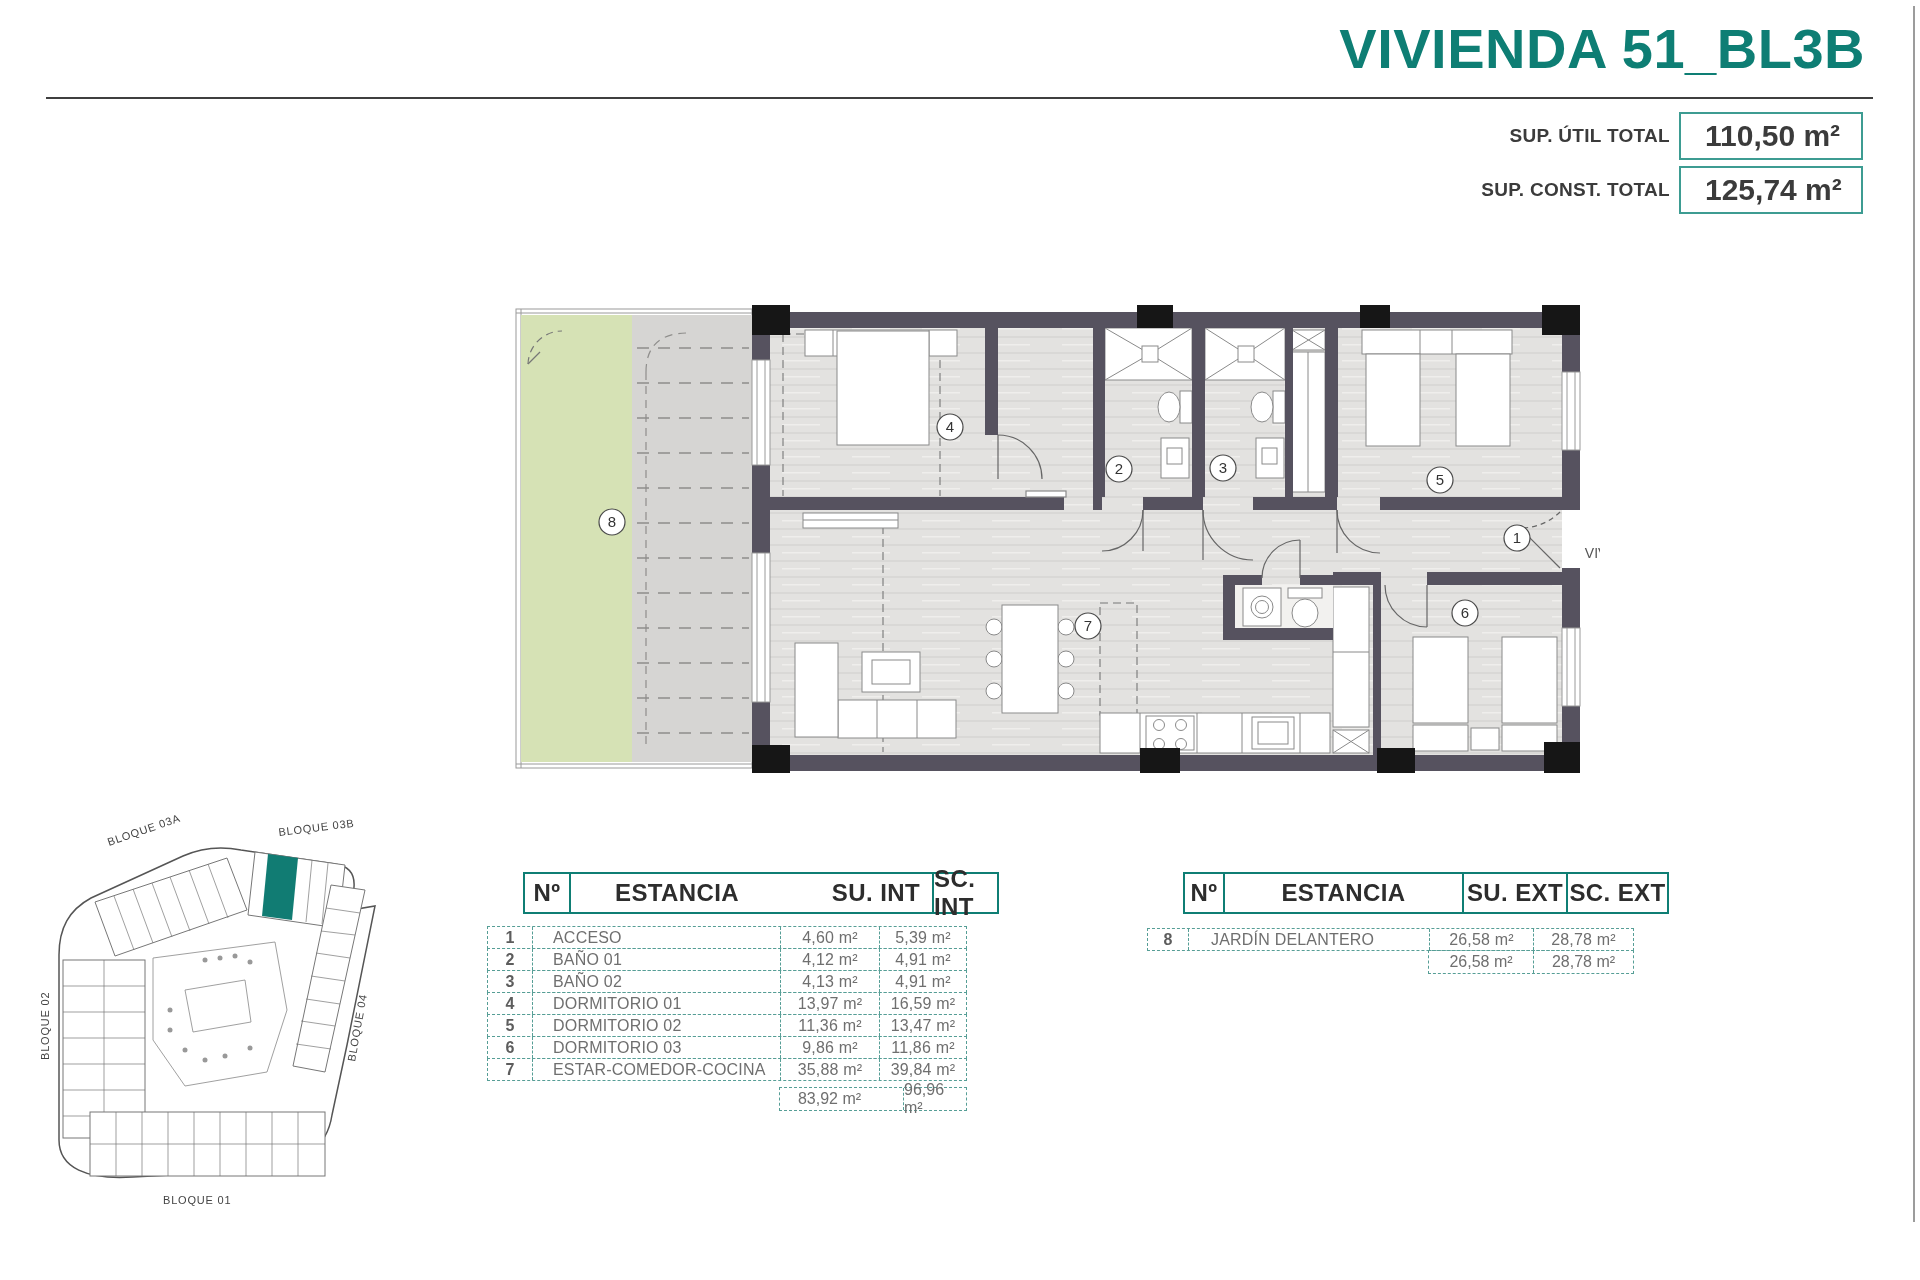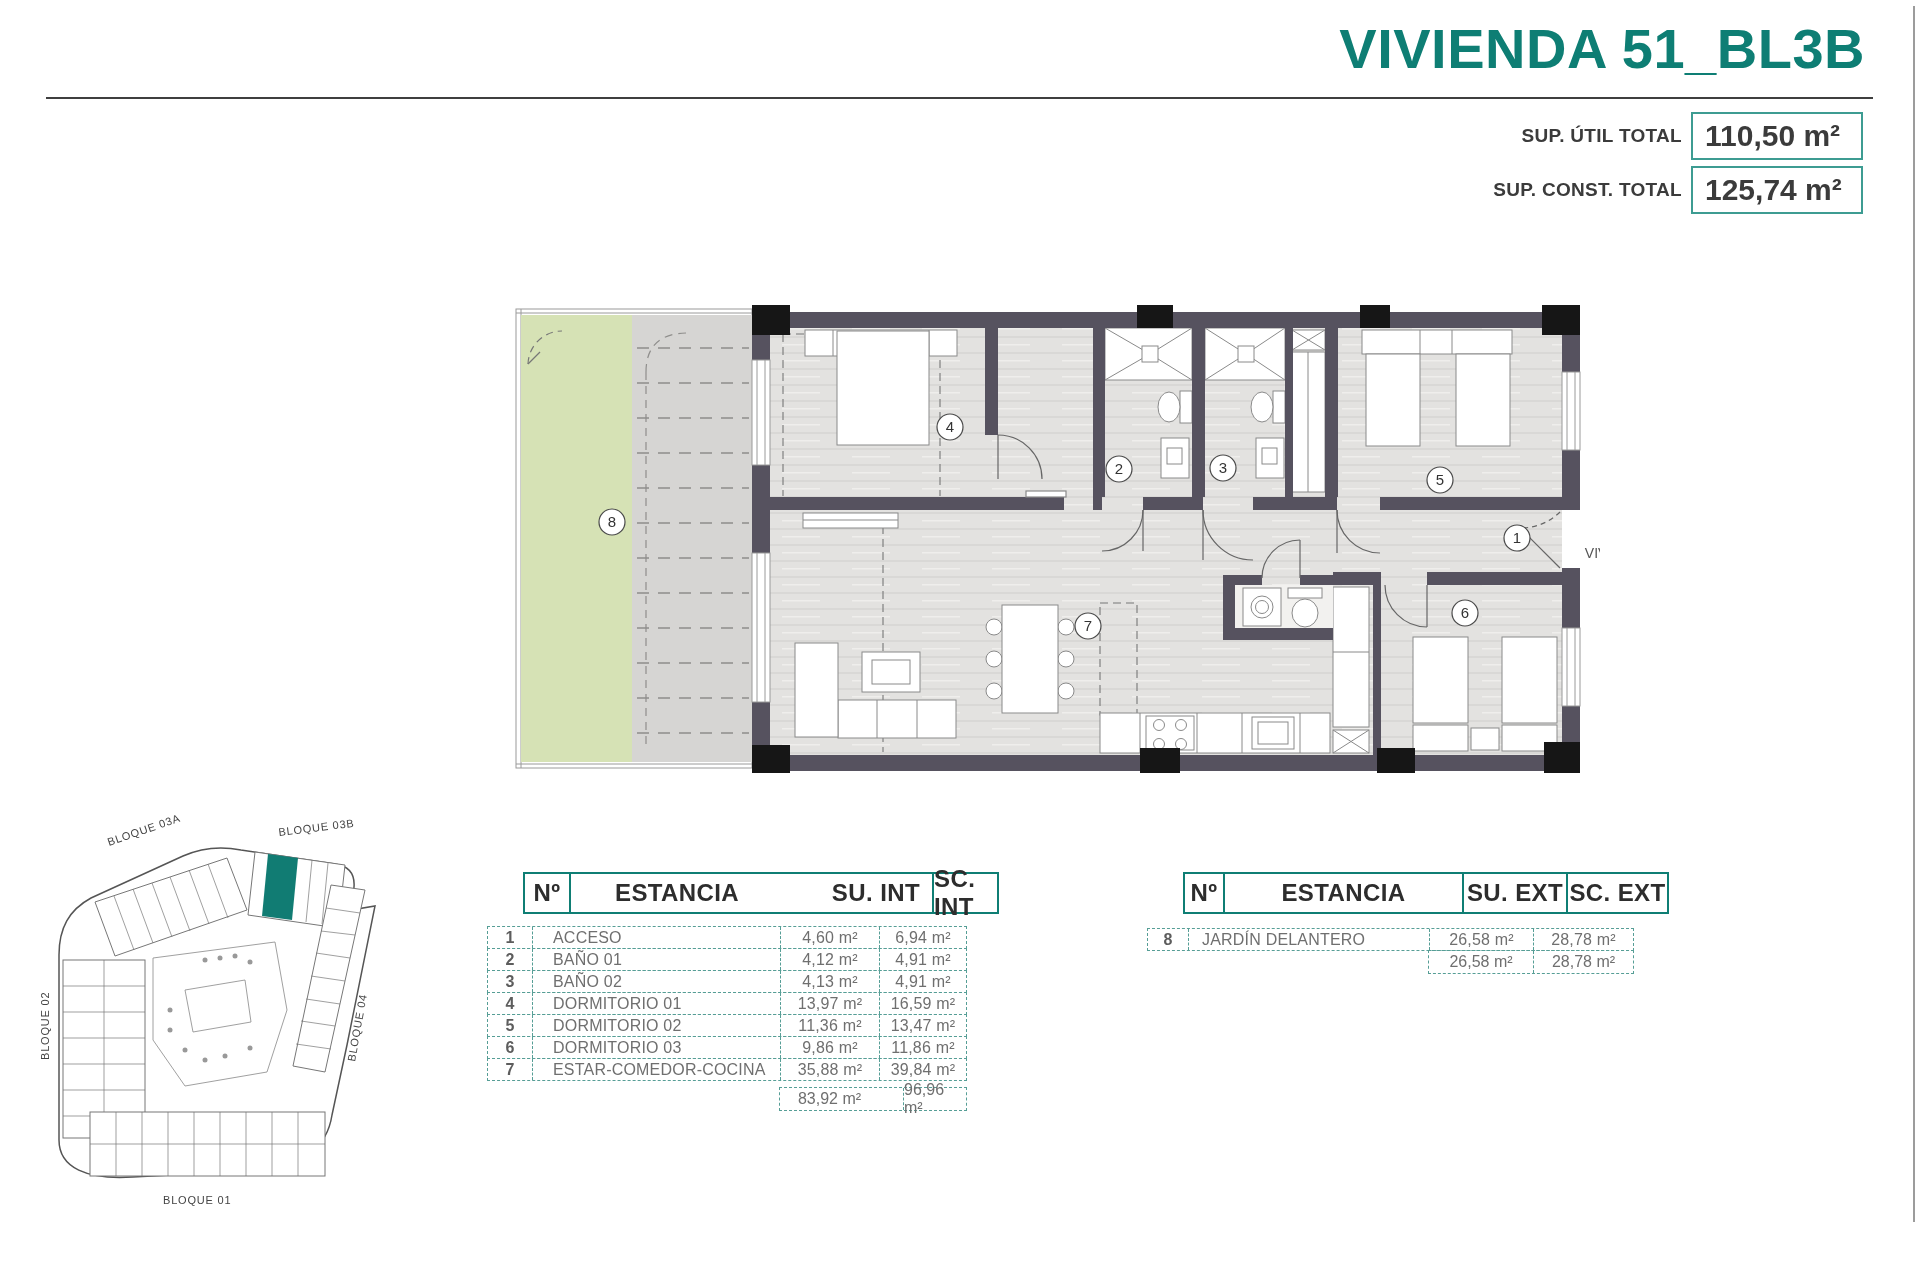--- a/index.html
+++ b/index.html
@@ -7,21 +7,21 @@
         font-family:"Liberation Sans", sans-serif;border-radius:16px;}
   .page-title{position:absolute;top:16px;right:55px;font-size:56px;font-weight:700;
         color:#0e7e74;letter-spacing:.5px;white-space:nowrap;}
   .rule{position:absolute;top:97px;left:46px;width:1827px;height:2px;background:#3f3f3f;}
   .edge-line{position:absolute;left:1913px;top:6px;width:2px;height:1216px;background:#9c9c9c;}
   .sup-row{position:absolute;right:57px;display:flex;align-items:center;}
   .sup-row.r1{top:112px;}
   .sup-row.r2{top:166px;}
   .sup-label{font-size:19px;font-weight:700;color:#3b3b3b;letter-spacing:.3px;margin-right:9px;white-space:nowrap;}
   .sup-box{width:156px;height:44px;border:2px solid #3d9c92;background:#fff;display:flex;
-        align-items:center;padding-left:12px;font-size:30px;font-weight:700;color:#3b3b3b;white-space:nowrap;}
+        align-items:center;padding-left:24px;font-size:30px;font-weight:700;color:#3b3b3b;white-space:nowrap;}
   svg{position:absolute;}
   .plan-svg{left:510px;top:293px;}
   .site-svg{left:35px;top:810px;}
   
   .thead{position:absolute;height:38px;border:2px solid #0f7e74;background:#fff;display:flex;
         font-size:24px;font-weight:700;color:#2d2d2d;letter-spacing:.4px;margin-left:36px;}
   .thead .cell{display:flex;align-items:center;justify-content:center;}
   .thead.int{left:487px;top:872px;width:472px;}
   .thead.ext{left:1147px;top:872px;width:482px;}
   .h-num{width:44px;border-right:2px solid #0f7e74;}
@@ -39,21 +39,21 @@
   .trow{display:flex;height:23px;box-sizing:border-box;border:1px dashed #569e96;
         font-size:16px;color:#6f6f6f;letter-spacing:.2px;margin-top:-1px;}
   .trow:first-child{margin-top:0;}
   .c{display:flex;align-items:center;box-sizing:border-box;}
   .c-num{justify-content:center;font-weight:700;color:#5d5d5d;}
   .trows.int .c-num{width:44px;}
   .trows.int .c-name{width:248px;border-left:1px dashed #569e96;padding-left:20px;}
   .trows.int .c-su{width:99px;border-left:1px dashed #569e96;justify-content:center;}
   .trows.int .c-sc{flex:1;border-left:1px dashed #569e96;justify-content:center;}
   .trows.ext .c-num{width:40px;}
-  .trows.ext .c-name{width:241px;border-left:1px dashed #569e96;padding-left:13px;}
+  .trows.ext .c-name{width:241px;border-left:1px dashed #569e96;padding-left:22px;}
   .trows.ext .c-su{width:104px;border-left:1px dashed #569e96;justify-content:center;}
   .trows.ext .c-sc{flex:1;border-left:1px dashed #569e96;justify-content:center;}
   .ttotal{position:absolute;display:flex;height:24px;box-sizing:border-box;border:1px dashed #569e96;
         font-size:16px;color:#6f6f6f;}
   .ttotal.int{left:779px;top:1087px;width:188px;gap:24px;}
   .ttotal.ext{left:1428px;top:950px;width:206px;}
   .ttotal .t-su{display:flex;align-items:center;justify-content:center;box-sizing:border-box;}
   .ttotal.int .t-su{width:99px;}
   .ttotal.ext .t-su{width:104px;}
   .ttotal .t-sc{flex:1;display:flex;align-items:center;justify-content:center;border-left:1px dashed #569e96;}
@@ -392,21 +392,21 @@
       <div class="h-su">SU. INT</div>
     </div>
     <div class="cell h-sc">SC. INT</div>
   </div>
 
   <div class="trows int">
     <div class="trow">
       <div class="c c-num">1</div>
       <div class="c c-name">ACCESO</div>
       <div class="c c-su">4,60 m²</div>
-      <div class="c c-sc">6,94 m²</div>
+      <div class="c c-sc">5,39 m²</div>
     </div>
     <div class="trow">
       <div class="c c-num">2</div>
       <div class="c c-name">BAÑO 01</div>
       <div class="c c-su">4,12 m²</div>
       <div class="c c-sc">4,91 m²</div>
     </div>
     <div class="trow">
       <div class="c c-num">3</div>
       <div class="c c-name">BAÑO 02</div>

